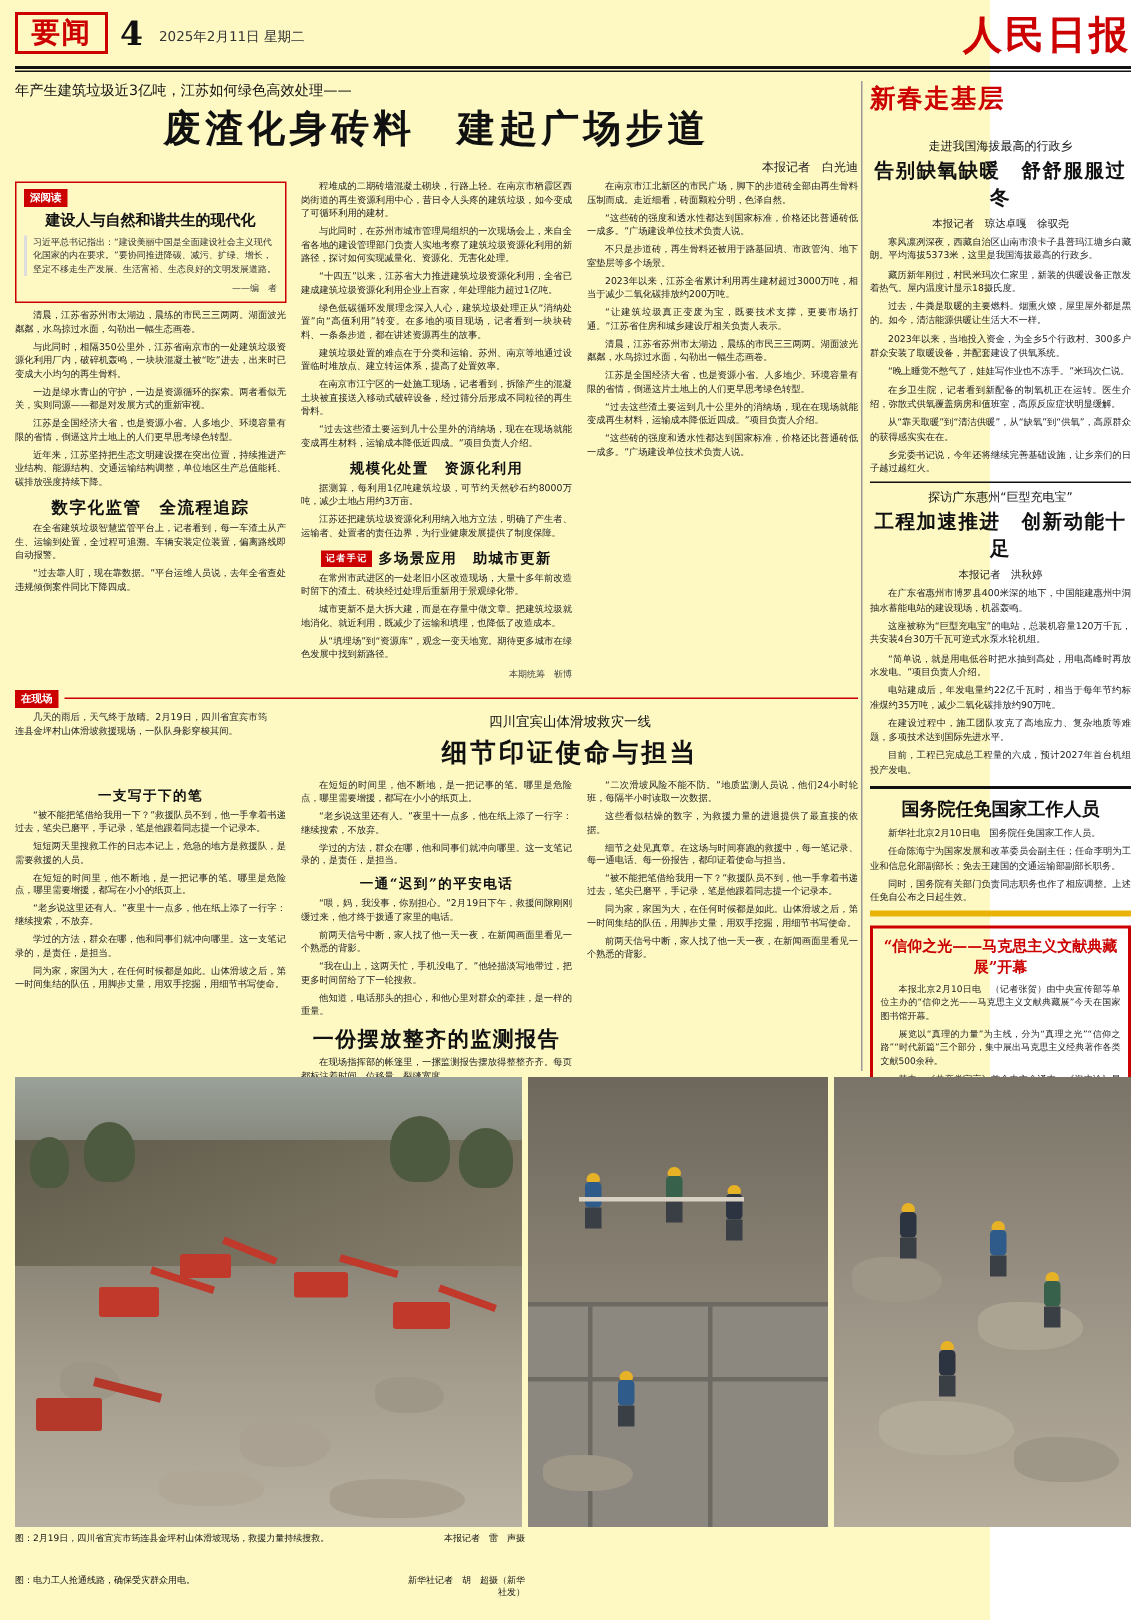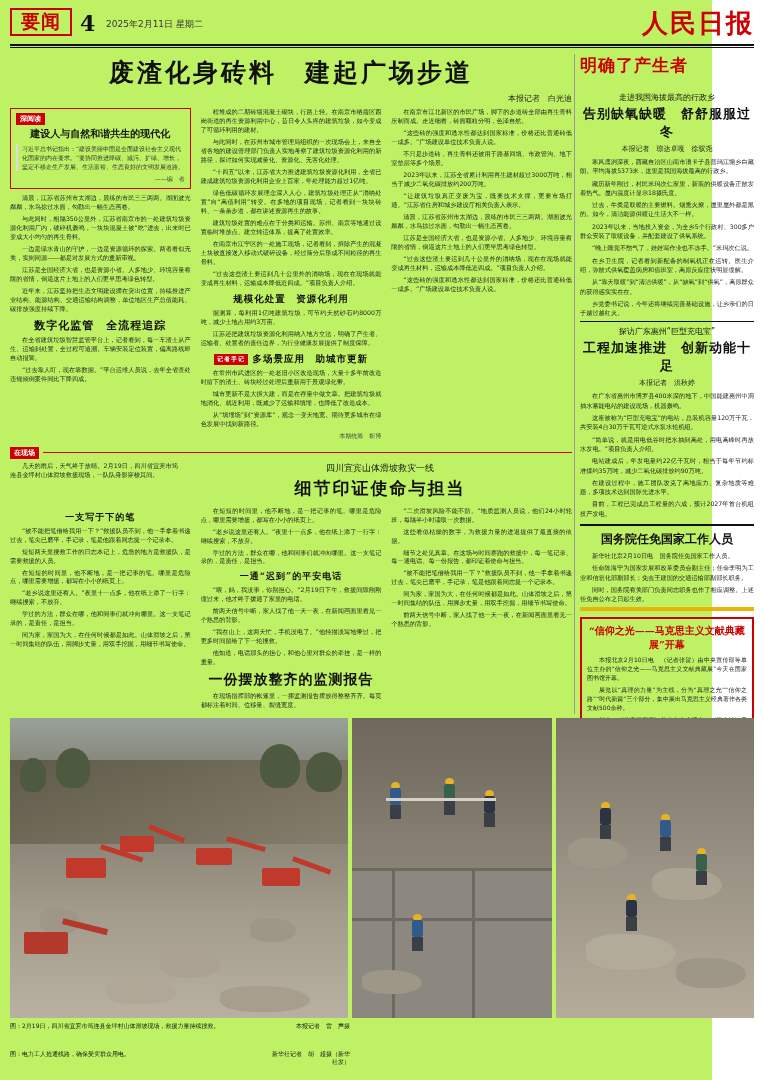--- a/index.html
+++ b/index.html
@@ -1,17 +1,17 @@
 <!DOCTYPE html>
 <html><head>
 <meta charset="utf-8">
 <style>
   html,body{margin:0;padding:0;background:#fff;}
   body{width:764px;height:1080px;font-family:"DejaVu Sans","Liberation Sans",sans-serif;color:#111;overflow:hidden;}
-  .page{position:relative;width:712px;height:1080px;background:#bef264;}
+  .page{position:relative;width:660px;height:1080px;background:#fef9c3;}
 
   
   .masthead{position:absolute;left:10px;top:8px;width:744px;height:34px;}
   .sec-badge{position:absolute;left:0;top:0;width:62px;height:28px;border:2px solid #c00;box-sizing:border-box;
              display:flex;align-items:center;justify-content:center;}
   .sec-badge span{font-family:"DejaVu Serif","Liberation Serif",serif;font-weight:bold;font-size:19px;color:#c00;letter-spacing:1px;}
   .sec-num{position:absolute;left:70px;top:2px;font-family:"DejaVu Serif",serif;font-size:22px;font-weight:bold;color:#111;}
   .sec-date{position:absolute;left:96px;top:10px;font-size:9px;color:#333;}
   .paper-name{position:absolute;right:0;top:-2px;font-family:"DejaVu Serif","Liberation Serif",serif;
               font-weight:bold;font-size:26px;color:#c00;letter-spacing:2px;}
@@ -113,20 +113,21 @@
     <div class="sec-date">2025年2月11日 星期二</div>
     <div class="paper-name">人民日报</div>
   </div>
   <div class="rule-top"></div>
   <div class="rule-top2"></div>
 
   <div class="vdiv"></div>
 
   <div class="left">
 
+    <div class="kicker">年产生建筑垃圾近3亿吨，江苏如何绿色高效处理——</div>
     <div class="headline">废渣化身砖料　建起广场步道</div>
     <div class="byline">本报记者　白光迪</div>
 
     <div class="cols3" style="margin-top:2px;justify-content:center;">
 
       <div>
         <div class="deepbox">
           <div class="dh"><span class="redlabel">深阅读</span></div>
           <div class="dt">建设人与自然和谐共生的现代化</div>
           <div class="quoteblk">习近平总书记指出：“建设美丽中国是全面建设社会主义现代化国家的内在要求。”要协同推进降碳、减污、扩绿、增长，坚定不移走生产发展、生活富裕、生态良好的文明发展道路。</div>
@@ -245,21 +246,21 @@
           <p>前两天信号中断，家人找了他一天一夜，在新闻画面里看见一个熟悉的背影。</p>
         </div>
       </div>
     </div>
 
   </div>
 
   <div class="right">
 
     <div class="r-banner">
-      <div class="bt">明确了产生者</div>
+      <div class="bt">新春走基层</div>
     </div>
 
     <div class="r-kicker">走进我国海拔最高的行政乡</div>
     <div class="r-head">告别缺氧缺暖　舒舒服服过冬</div>
     <div class="r-byline">本报记者　琼达卓嘎　徐驭尧</div>
     <div class="r-body">
       <p>寒风凛冽深夜，西藏自治区山南市浪卡子县普玛江塘乡白藏朗。平均海拔5373米，这里是我国海拔最高的行政乡。</p>
       <p>藏历新年刚过，村民米玛次仁家里，新装的供暖设备正散发着热气。屋内温度计显示18摄氏度。</p>
       <p>过去，牛粪是取暖的主要燃料。烟熏火燎，屋里屋外都是黑的。如今，清洁能源供暖让生活大不一样。</p>
       <p>2023年以来，当地投入资金，为全乡5个行政村、300多户群众安装了取暖设备，并配套建设了供氧系统。</p>

